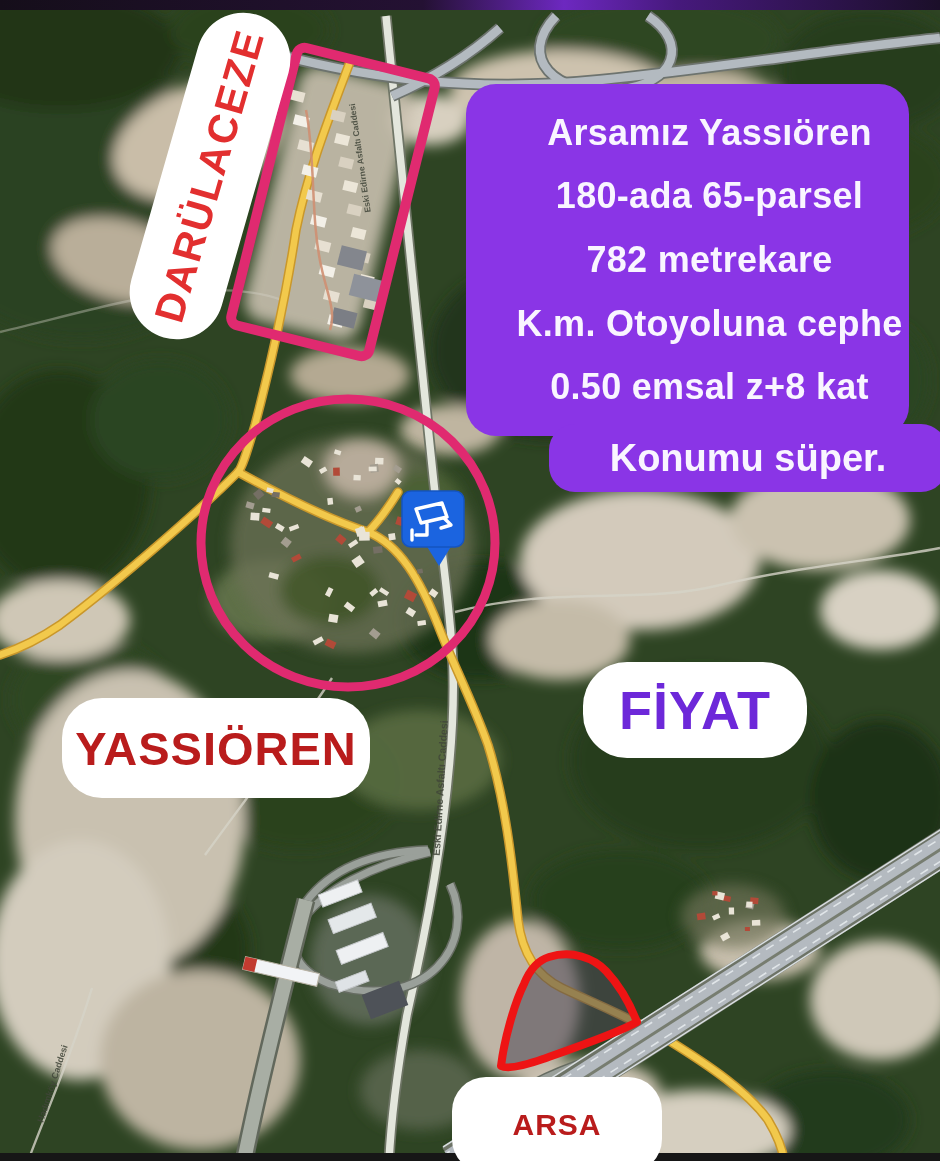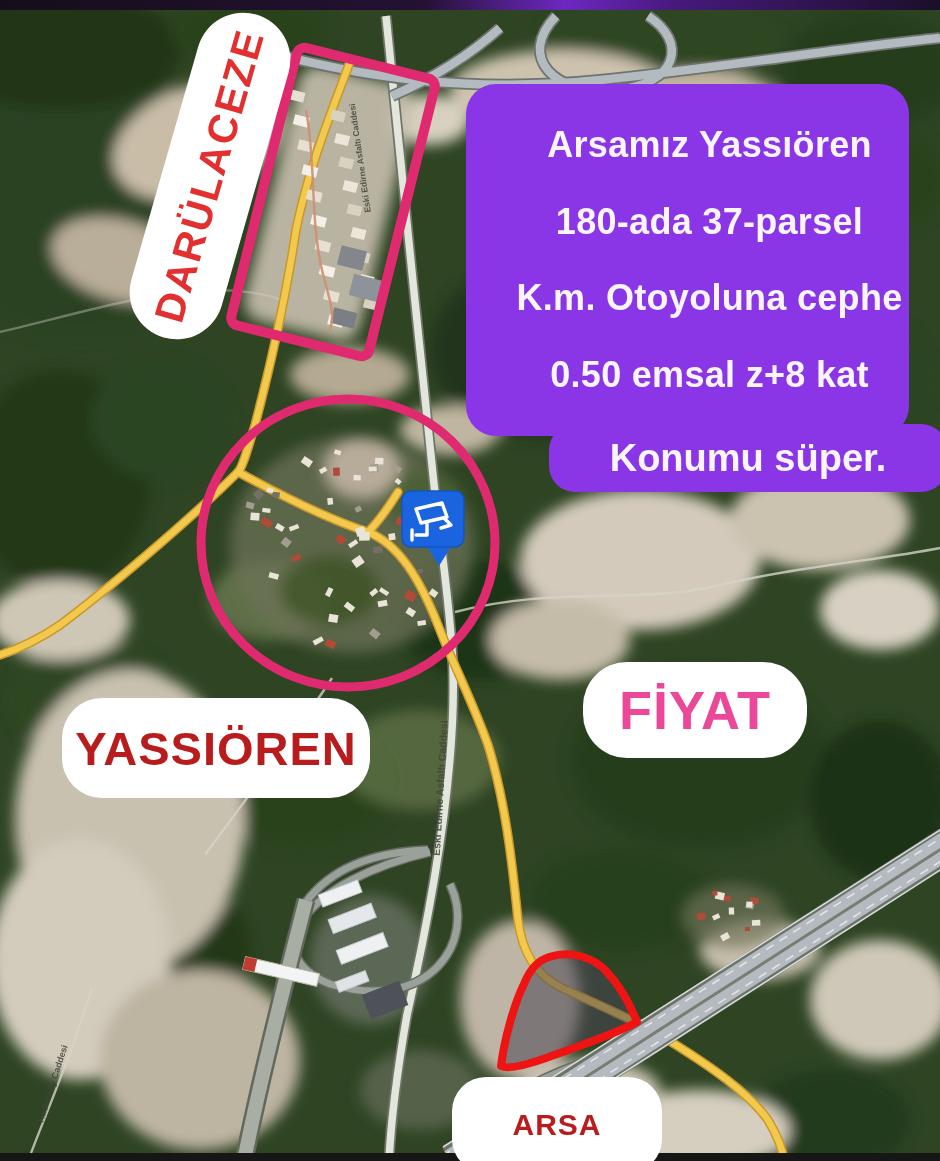--- a/index.html
+++ b/index.html
@@ -4,21 +4,21 @@
 <style>
   html,body{margin:0;padding:0;background:#0d0d10;}
   .stage{position:relative;width:940px;height:1161px;overflow:hidden;margin:0 auto;
          font-family:"Liberation Sans",sans-serif;background:#2e4423;}
   .stage svg{position:absolute;left:0;top:0;}
 
   
   .capsule{position:absolute;background:#ffffff;display:flex;align-items:center;
            justify-content:center;font-weight:800;text-align:center;line-height:1;}
   .red-text{color:#b91c1c;}
-  .blue-text{color:#ec4899;}
+  .blue-text{color:#6d28d9;}
 
   .yassioren{left:62px;top:698px;width:308px;height:100px;border-radius:40px;
              font-size:47px;letter-spacing:1px;}
   .fiyat{left:583px;top:662px;width:224px;height:96px;border-radius:44px;
          font-size:54px;letter-spacing:1px;}
   .price{left:491px;top:752px;width:410px;height:104px;border-radius:48px;
          font-size:55px;letter-spacing:1px;}
   .arsa{left:452px;top:1077px;width:210px;height:96px;border-radius:34px;
         font-size:30px;letter-spacing:1px;}
 
@@ -321,21 +321,22 @@
         <path d="M 16,19 L 42,13 L 47,27 L 21,33 Z"></path>
         <path d="M 44,28 L 51,35 L 41,38"></path>
         <path d="M 27,34 L 27,45 L 16,45"></path>
         <path d="M 12,40 L 12,50"></path>
       </g>
     </svg>
   </div>
 
   <div class="info-box">
     <div class="line">Arsamız Yassıören</div>
-    <div class="line">180-ada 37-parsel</div>
+    <div class="line">180-ada 65-parsel</div>
+    <div class="line">782 metrekare</div>
     <div class="line">K.m. Otoyoluna cephe</div>
     <div class="line">0.50 emsal z+8 kat</div>
   </div>
   <div class="info-box-footer">Konumu süper.</div>
 
   <div class="daru">
     <span class="txt">DARÜLACEZE</span>
   </div>
 
   <div class="capsule red-text yassioren">YASSIÖREN</div>

